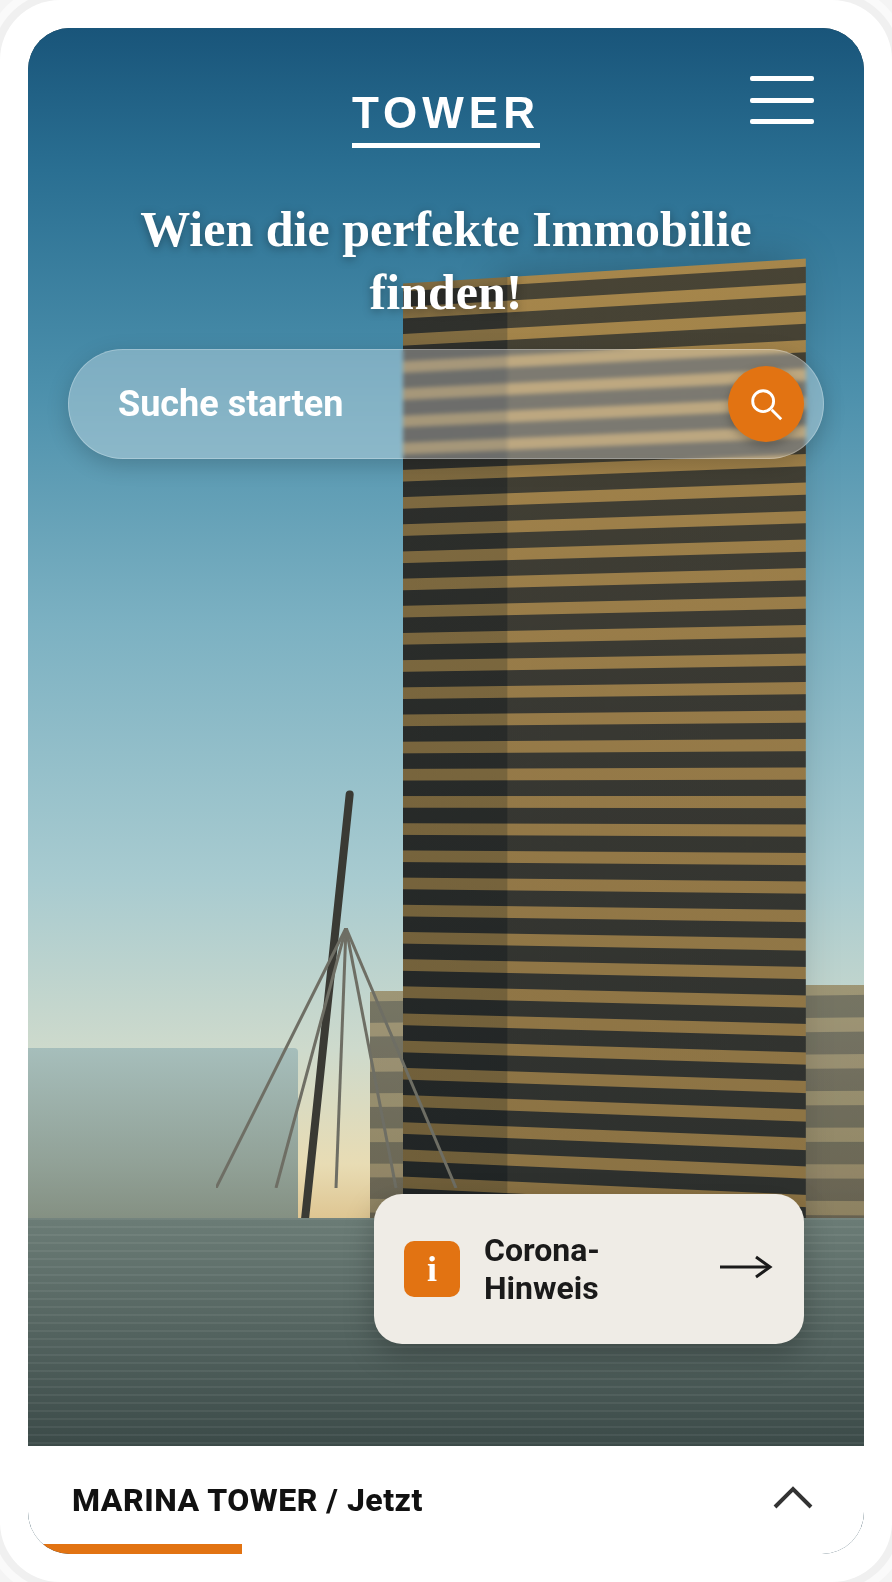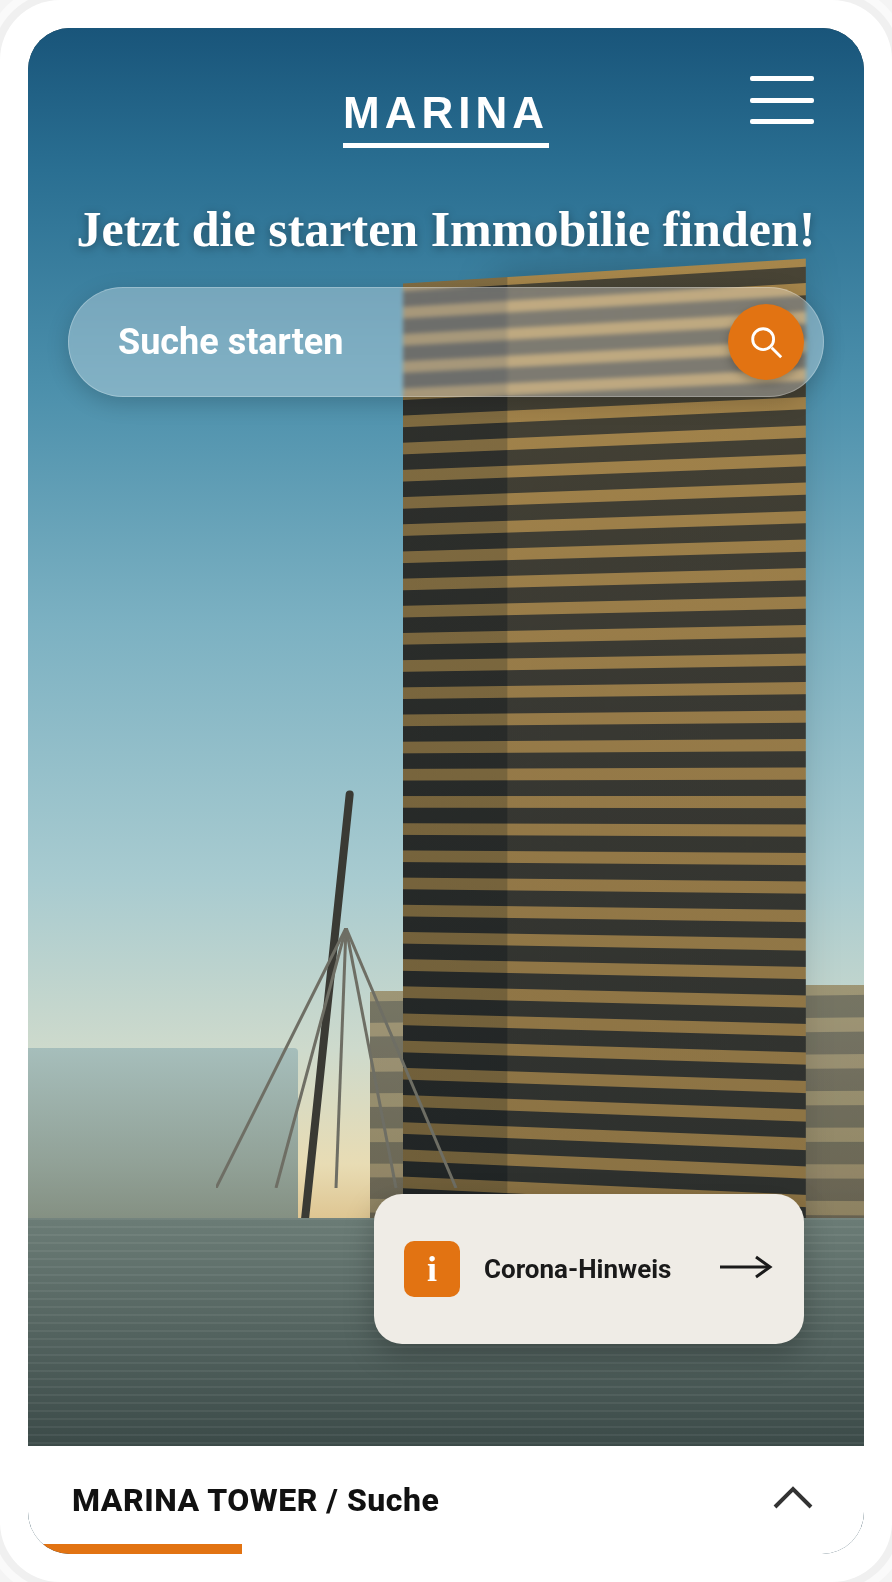--- a/index.html
+++ b/index.html
@@ -124,21 +124,21 @@
     position:absolute; z-index:6; right:60px; bottom:210px;
     width:430px; height:150px; border-radius:28px;
     background:#efece6; box-shadow: 0 10px 30px rgba(0,0,0,.25);
     display:flex; align-items:center; gap:24px; padding:0 30px;
   }
   .info-icon {
     width:56px; height:56px; border-radius:10px; background:#e27312;
     display:flex; align-items:center; justify-content:center;
   }
   .info-icon span { color:#fff; font-family: Georgia, serif; font-weight:700; font-size:36px; }
-  .info-label { font-size:26px; font-weight:700; color:#1a1a1a; flex:1; }
+  .info-label { font-size:32px; font-weight:700; color:#1a1a1a; flex:1; }
   .info-arrow svg { width:56px; height:24px; stroke:#1a1a1a; stroke-width:3; fill:none; }
 
   
   .bottombar {
     position:absolute; left:0; right:0; bottom:0; height:108px; background:#ffffff;
     display:flex; align-items:center; justify-content:space-between;
     padding: 0 50px 0 44px; z-index:8;
   }
   .bottom-title { font-size:32px; font-weight:800; color:#111; letter-spacing:.5px; }
   .chevron svg { width:42px; height:26px; stroke:#333; stroke-width:4; fill:none; }
@@ -161,29 +161,29 @@
         <line x1="130" y1="0" x2="0" y2="260"></line>
         <line x1="130" y1="0" x2="60" y2="260"></line>
         <line x1="130" y1="0" x2="120" y2="260"></line>
         <line x1="130" y1="0" x2="180" y2="260"></line>
         <line x1="130" y1="0" x2="240" y2="260"></line>
       </svg>
       <div class="water"></div>
     </div>
 
     <div class="header">
-      <div class="logo">MARINA</div>
+      <div class="logo">TOWER</div>
       <div class="menu-button">
         <span></span>
           <span></span>
           <span></span>
       </div>
     </div>
 
-    <div class="headline">Jetzt die starten Immobilie finden!</div>
+    <div class="headline">Wien die perfekte Immobilie finden!</div>
 
     <div class="search">
       <div class="search-label">Suche starten</div>
       <div class="search-btn">
         <svg viewBox="0 0 40 40">
           <circle cx="17" cy="17" r="11"></circle>
           <line x1="26" y1="26" x2="36" y2="36"></line>
         </svg>
       </div>
     </div>
@@ -195,21 +195,21 @@
       <div class="info-label">Corona-Hinweis</div>
       <div class="info-arrow">
         <svg viewBox="0 0 56 24">
           <line x1="2" y1="12" x2="50" y2="12"></line>
           <polyline points="38,2 52,12 38,22"></polyline>
         </svg>
       </div>
     </div>
 
     <div class="bottombar">
-      <div class="bottom-title">MARINA TOWER / Suche</div>
+      <div class="bottom-title">MARINA TOWER / Jetzt</div>
       <div class="chevron">
         <svg viewBox="0 0 42 26">
             <polyline points="3,22 21,4 39,22"></polyline>
           </svg>
       </div>
       <div class="orange-underline"></div>
     </div>
 
   </div>
 </div>

